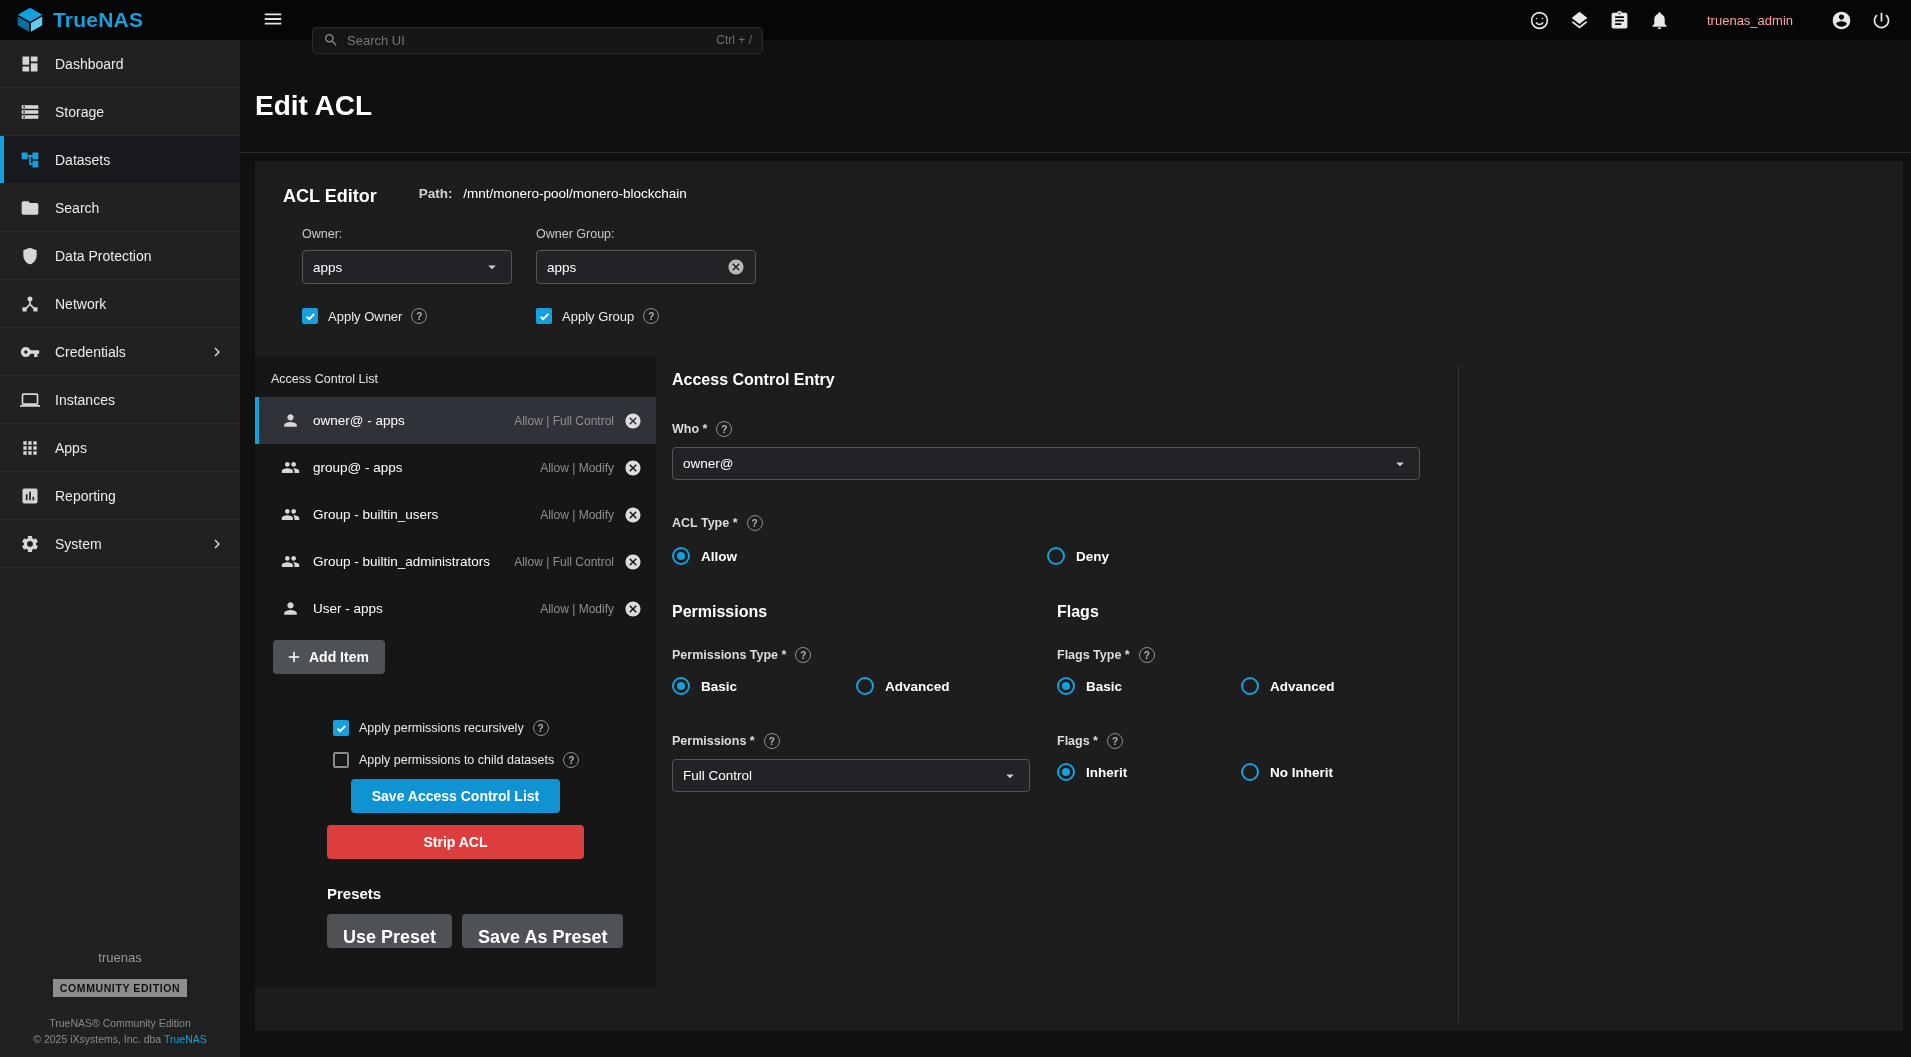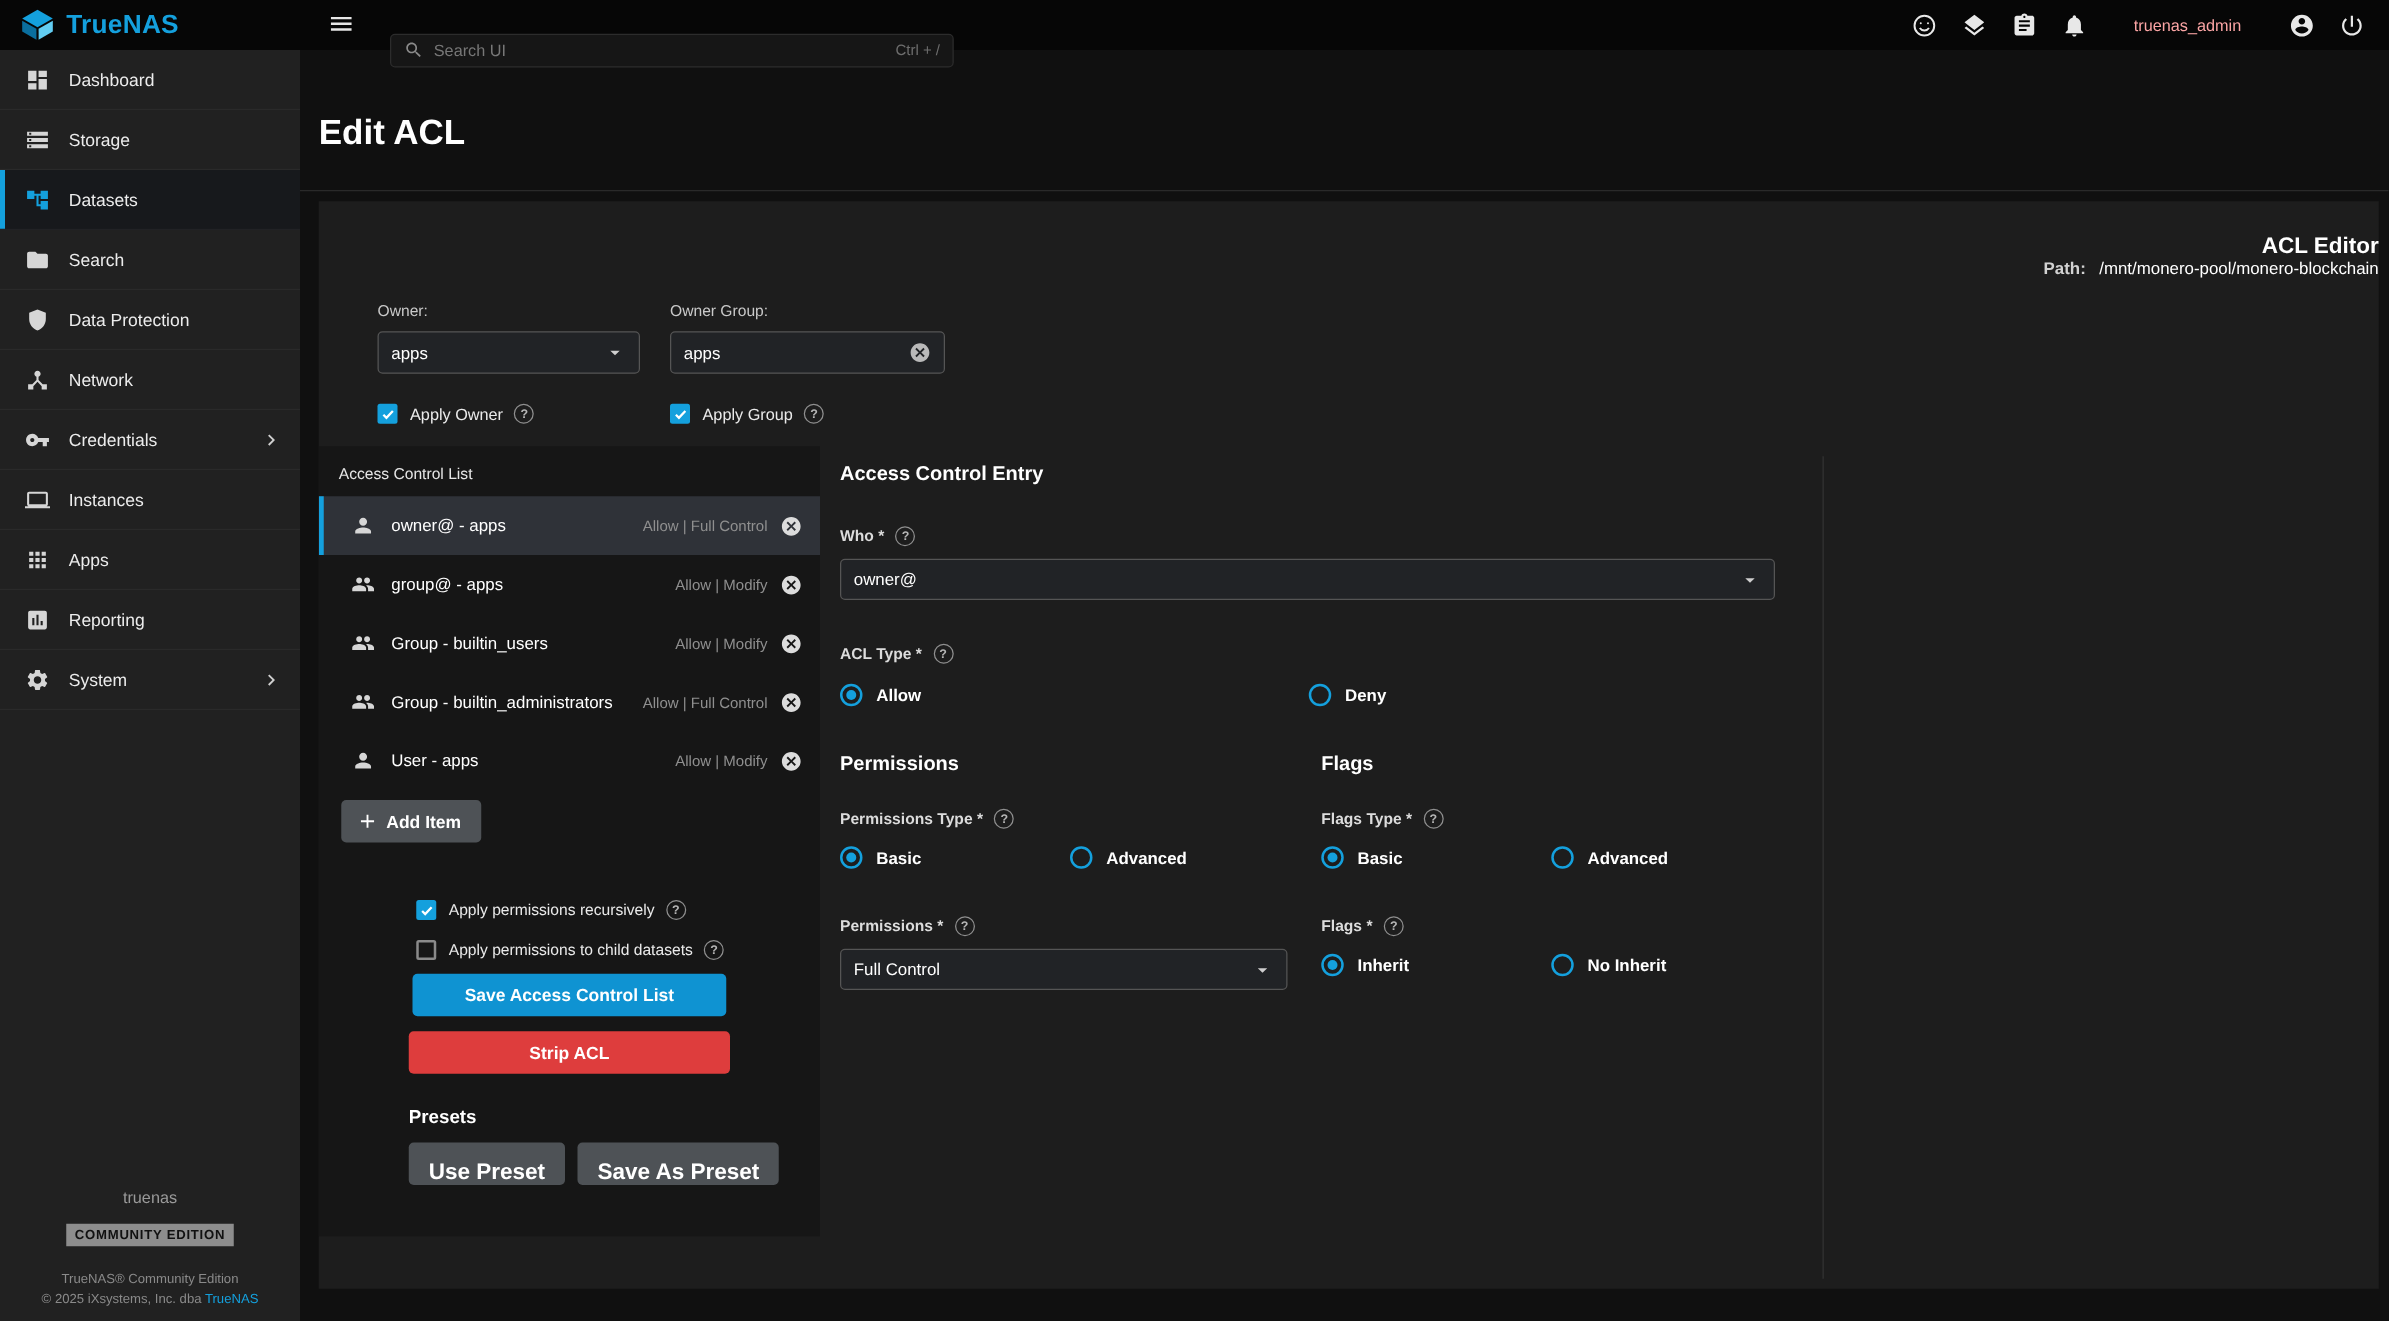--- a/index.html
+++ b/index.html
@@ -47,21 +47,21 @@
 
   
   .main { position: absolute; top: 40px; left: 240px; right: 0; bottom: 0; background: #101010; overflow: hidden; }
   .page-title { font-size: 28px; font-weight: 700; margin: 52px 0 0 15px; line-height: 1; }
   .title-divider { height: 1px; background: #2a2a2a; margin-top: 32px; }
 
   .card { margin: 8px 8px 0 15px; height: 870px; background: #1d1d1d; }
 
   
   .card-header { height: 196px; padding: 25px 0 0 28px; }
-  .header-row1 { display: flex; align-items: flex-end; flex-direction: column; }
+  .header-row1 { display: flex; align-items: flex-start; }
   .card-heading { font-size: 18px; font-weight: 700; }
   .path-group { margin-left: 42px; font-size: 13.5px; }
   .path-label { color: #d2d2d2; font-weight: 600; margin-right: 7px; }
   .path-value { color: #fff; }
   .fields-grid { margin: 20px 0 0 19px; display: flex; gap: 24px; }
   .field-col { display: flex; flex-direction: column; }
   .field-label { font-size: 12.5px; color: #c9c9c9; margin-bottom: 9px; }
   .select, .textfield { height: 34px; background: #212326; border: 1px solid #555; border-radius: 4px;
             display: flex; align-items: center; padding: 0 10px; cursor: pointer; }
   .select-value { flex: 1; font-size: 13.5px; color: #fff; }
@@ -93,21 +93,21 @@
   .cancel-icon { width: 18px; height: 18px; color: #dcdcdc; margin-left: 10px; flex: none; cursor: pointer; }
   .btn { border: none; border-radius: 4px; color: #fff; font-weight: 700; font-size: 14px; cursor: pointer;
          font-family: "Liberation Sans", sans-serif; display: flex; align-items: center; justify-content: center; }
   .btn-gray { background: #4e5256; }
   .add-item-btn { margin: 8px 0 0 18px; height: 34px; padding: 0 16px 0 12px; gap: 6px; }
   .add-item-btn svg { width: 18px; height: 18px; }
   .panel-cb-row { display: flex; align-items: center; margin-left: 78px; }
   .panel-cb-row.first { margin-top: 46px; }
   .panel-cb-row.second { margin-top: 16px; }
   .panel-cb-row .cb-label { font-size: 12.5px; }
-  .save-acl-btn { margin: 11px auto 0; width: 251px; height: 34px; background: #0f93d2; }
+  .save-acl-btn { margin: 11px auto 0; width: 209px; height: 34px; background: #0f93d2; }
   .strip-acl-btn { margin: 12px auto 0; width: 257px; height: 34px; background: #de3d3d; }
   .presets-heading { margin: 26px 0 0 72px; font-size: 15px; font-weight: 700; }
   .presets-row { margin: 12px 0 0 72px; display: flex; gap: 10px; }
   .preset-btn { height: 34px; padding: 0 16px; font-size: 18px; align-items: flex-end; }
 
   
   .ace-panel { flex: 1; position: relative; padding: 14px 0 0 16px; }
   .vdivider { position: absolute; left: 802px; top: 8px; bottom: 8px; width: 1px; background: #333; }
   .ace-title { font-size: 16px; font-weight: 700; }
   .form-label-row { display: flex; align-items: center; }

